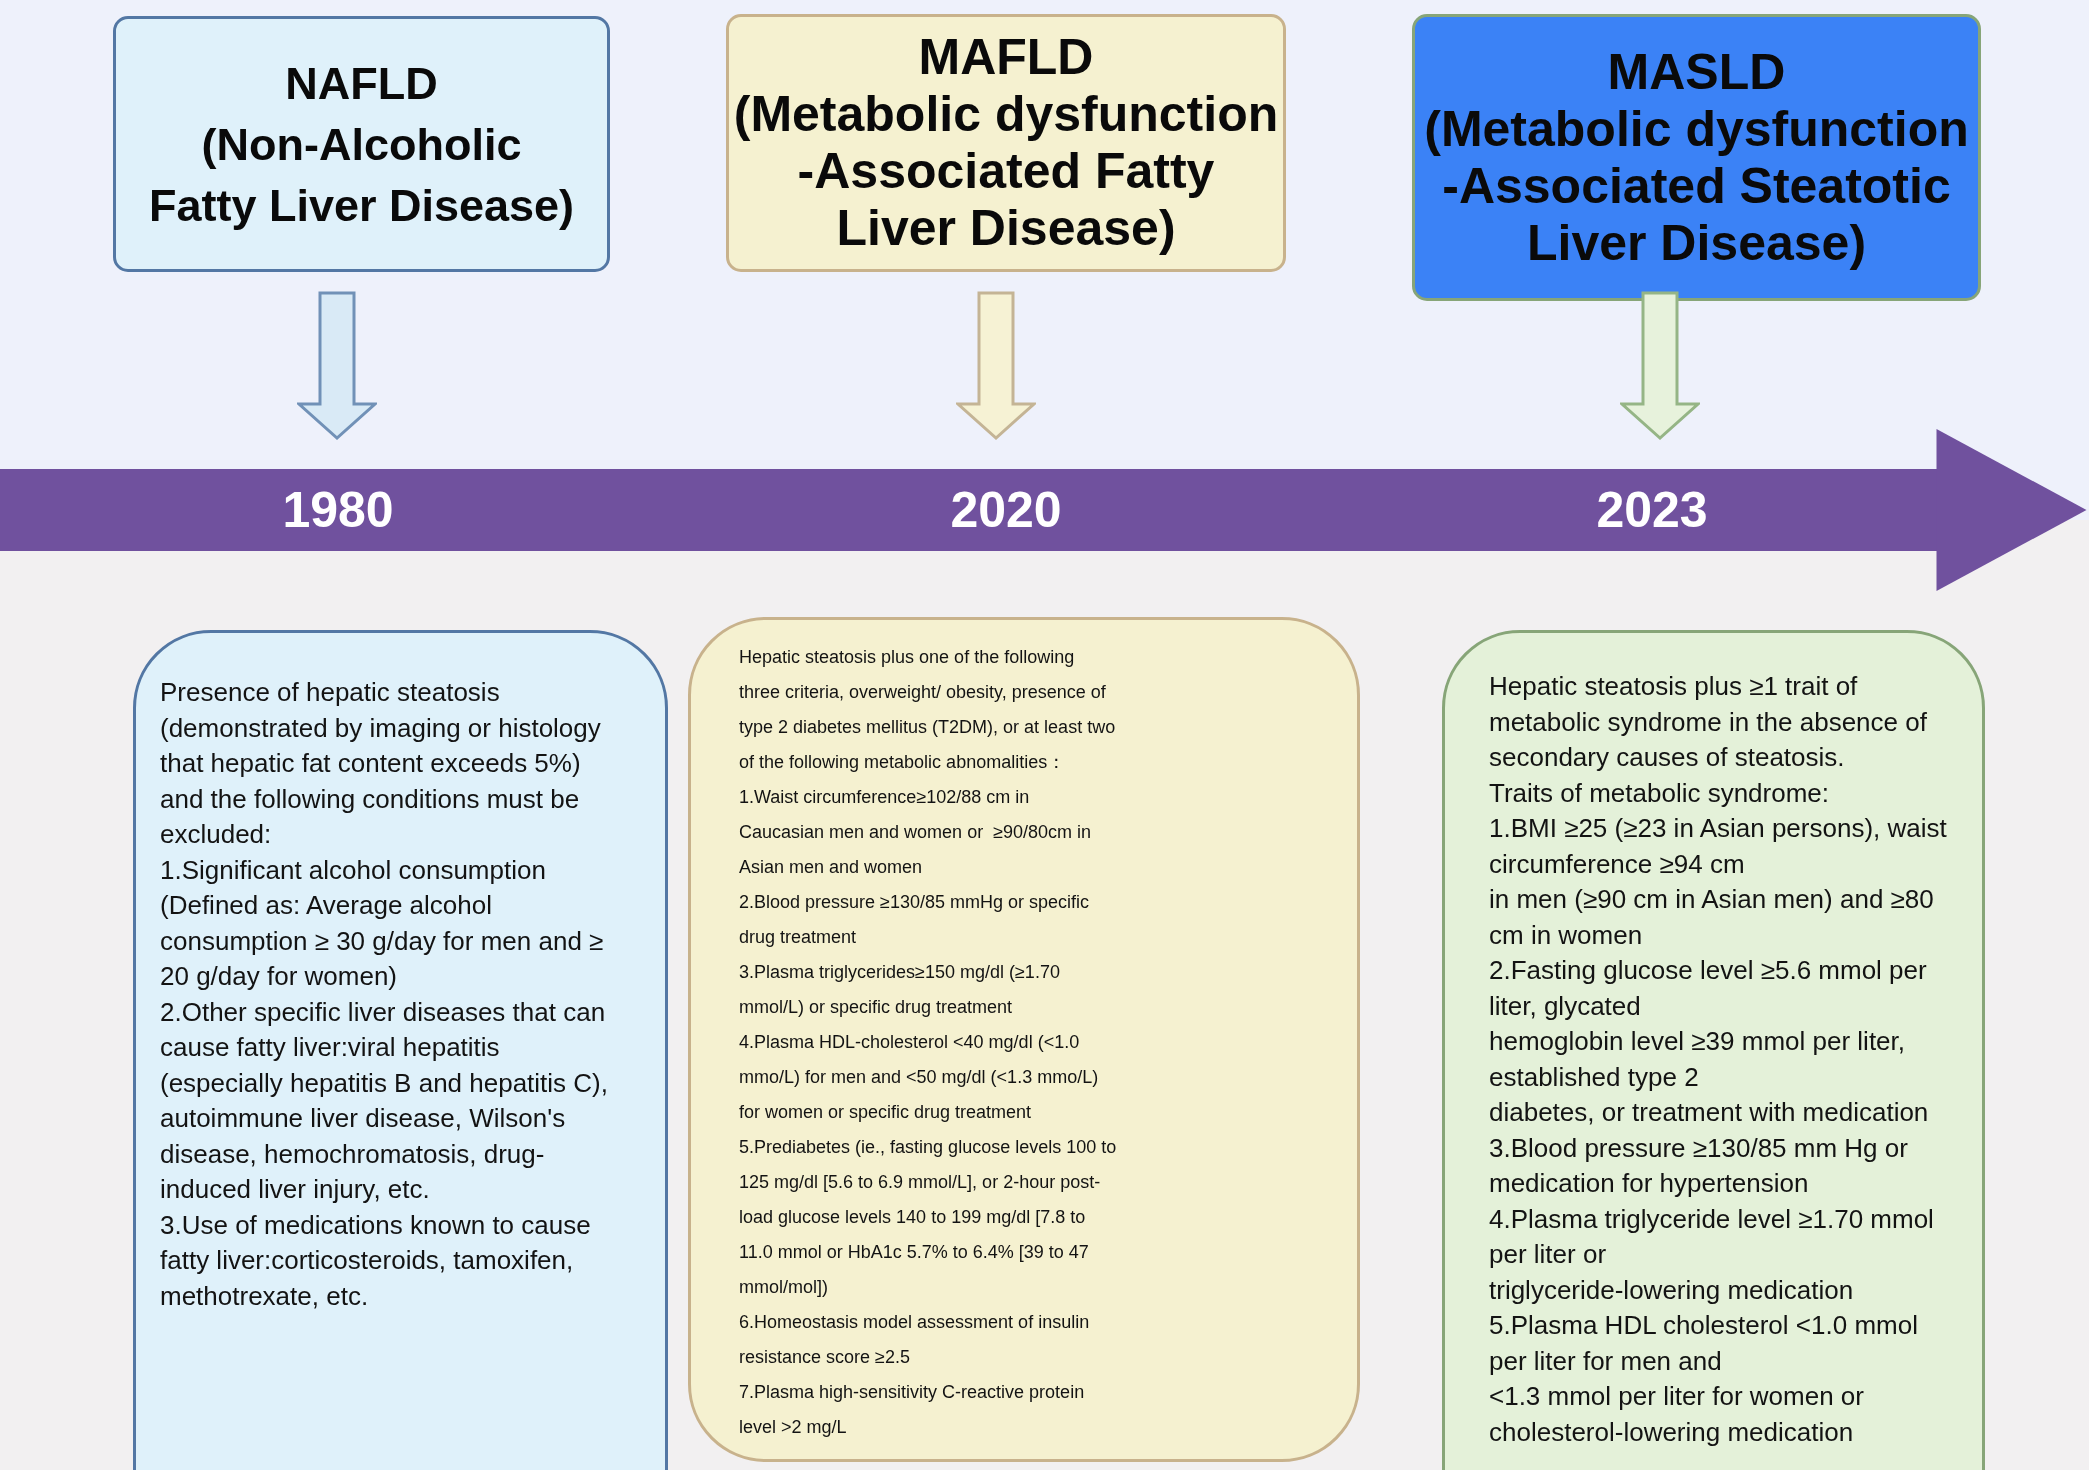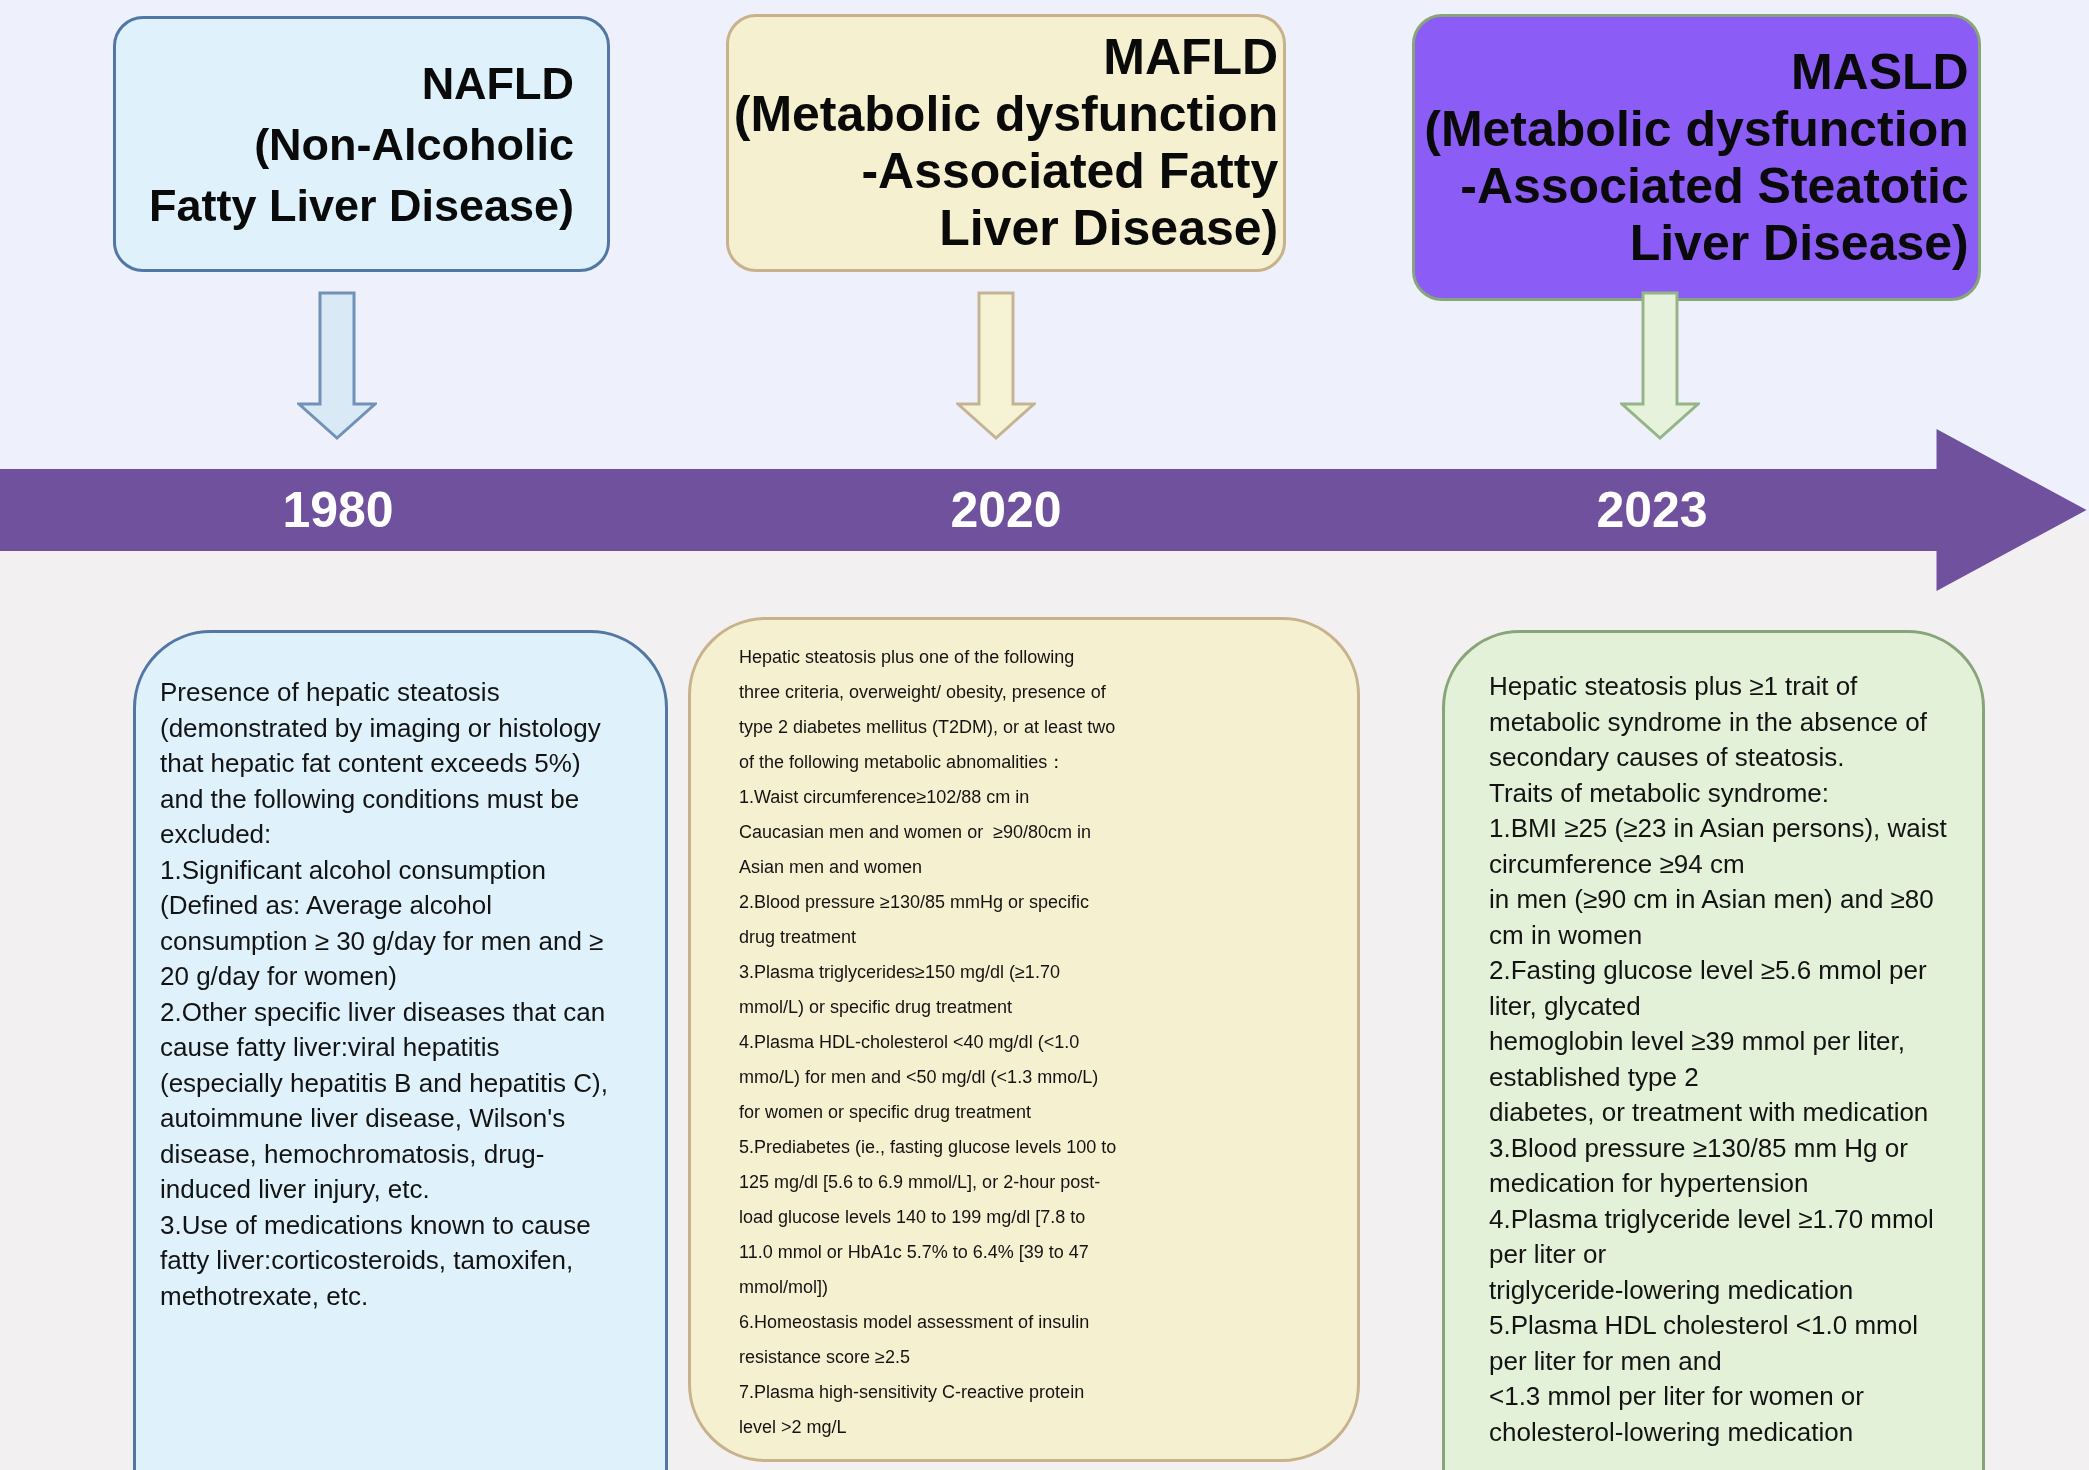--- a/index.html
+++ b/index.html
@@ -1,27 +1,27 @@
 <!DOCTYPE html>
 <html><head>
 <meta charset="utf-8">
 <style>
   html,body{margin:0;padding:0;}
   body{font-family:"Liberation Sans", sans-serif; background:#e9e9e9;}
   .stage{position:relative;width:2089px;height:1470px;overflow:hidden;background:#EEF1FB;}
   .bg-top{position:absolute;left:0;top:0;width:2089px;height:520px;background:#EEF1FB;}
   .bg-bottom{position:absolute;left:0;top:520px;width:2089px;height:950px;background:#F2F0F1;}
 
-  .era-box{position:absolute;box-sizing:border-box;border-radius:30px;border:3px solid;
-           display:flex;align-items:center;justify-content:center;text-align:right;}
+  .era-box{position:absolute;box-sizing:border-box;border-radius:15px;border:3px solid;
+           display:flex;align-items:center;justify-content:center;text-align:center;}
   .era-title{white-space:pre-line;font-weight:bold;color:#0a0a0a;}
   .era-box.nafld{left:113px;top:16px;width:497px;height:256px;background:#DFF1FA;border-color:#5377A4;}
   .era-box.nafld .era-title{font-size:45px;line-height:61px;}
   .era-box.mafld{left:726px;top:14px;width:560px;height:258px;background:#F5F1D0;border-color:#C8B28C;}
-  .era-box.masld{left:1412px;top:14px;width:569px;height:287px;background:#8b5cf6;border-color:#87A578;}
+  .era-box.masld{left:1412px;top:14px;width:569px;height:287px;background:#3b82f6;border-color:#87A578;}
   .era-box.mafld .era-title,.era-box.masld .era-title{font-size:50px;line-height:57px;}
 
   .down-arrow{position:absolute;top:291px;width:80px;height:150px;}
   .down-arrow.a1{left:297px;}
   .down-arrow.a2{left:956px;}
   .down-arrow.a3{left:1620px;}
 
   .timeline-bar{position:absolute;left:0;top:469px;width:1938px;height:82px;background:#70519E;}
   .timeline-head{position:absolute;left:1936px;top:429px;width:151px;height:162px;}
   .year{position:absolute;top:469px;height:82px;line-height:82px;width:300px;text-align:center;

